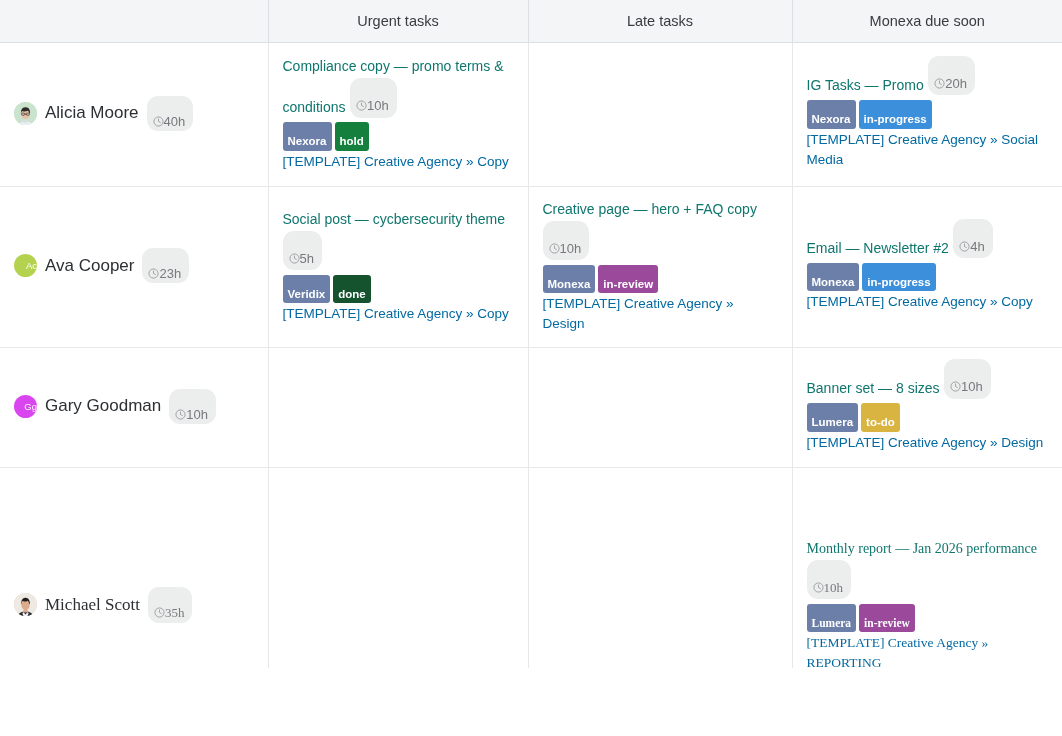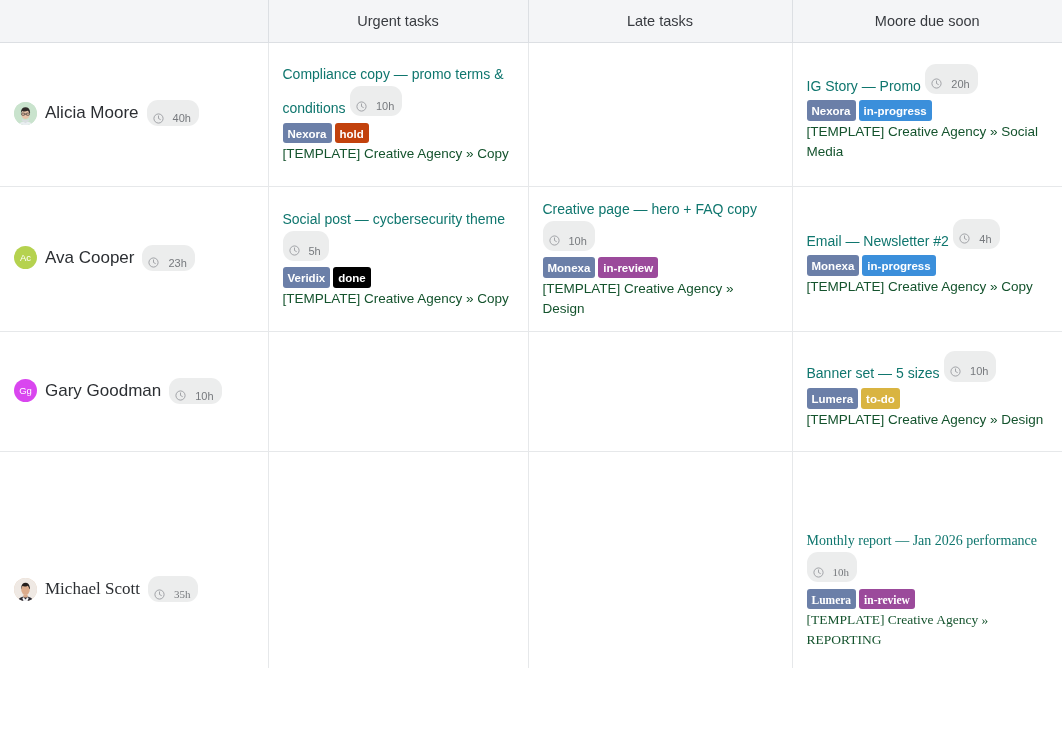--- a/index.html
+++ b/index.html
@@ -59,40 +59,40 @@
   td.person-cell { padding-left: 14px; }
   .person {
     display: flex;
     align-items: center;
     gap: 8px;
   }
   .avatar {
     width: 23px; height: 23px;
     border-radius: 50%;
     flex: 0 0 23px;
-    display: flex; align-items: center; justify-content: center;
+    display: flex; align-items: center; justify-content: flex-end;
     font-size: 9.5px;
     color: #ffffff;
     overflow: hidden;
     position: relative;
   }
   .avatar svg { display: block; width: 23px; height: 23px; }
   .person-name {
     font-size: 17px;
     color: #2c2f33;
     white-space: nowrap;
   }
   .pill {
     display: inline-flex;
     align-items: center;
-    gap: 9px;
+    gap: 0;
     background: #eceded;
     border-radius: 11px;
-    padding: 12px 8px 2px 6px;
-    font-size: 11px;
+    padding: 18px 8px 2px 6px;
+    font-size: 13px;
     color: #76797d;
     vertical-align: 1px;
     white-space: nowrap;
   }
   .pill .clk { display: inline-block; width: 11px; height: 11px; }
   .pill .clk svg { display: block; }
 
   .task { line-height: 1.5; }
   .task-title {
     font-size: 14px;
@@ -103,51 +103,51 @@
     margin-top: 3px;
     margin-bottom: 1px;
     display: flex;
     flex-wrap: wrap;
     gap: 3px;
     align-items: center;
   }
   .tag {
     display: inline-block;
     border-radius: 3px;
-    padding: 4px 5px 2px 5px;
+    padding: 12px 5px 2px 5px;
     font-size: 11.5px;
     font-weight: 700;
     color: #ffffff;
     line-height: 1.25;
     white-space: nowrap;
   }
   .project {
     font-size: 13.5px;
-    color: #14532d;
+    color: #0369a1;
     line-height: 1.5;
   }
   .empty { display: block; height: 1px; }
 </style>
 </head>
 <body>
 
 <div class="board">
   <table class="grid">
     <colgroup>
       <col class="c-person">
         <col class="c-urgent">
         <col class="c-late">
         <col class="c-soon">
     </colgroup>
     <thead>
       <tr>
         <th class="th-person"></th>
         <th>Urgent tasks</th>
         <th>Late tasks</th>
-        <th>Moore due soon</th>
+        <th>Monexa due soon</th>
       </tr>
     </thead>
     <tbody id="tbody">
         <tr class="r1">
           <td class="person-cell">
             <div class="person">
               <span class="avatar" style="background:#c9e3cd">
                 <svg viewBox="0 0 23 23">
                   <circle cx="11.5" cy="11.5" r="11.5" fill="#c9e3cd"></circle>
                   <path d="M11.5 19.5c-3.6 0-6.6 1.6-7.4 3.5h14.8c-.8-1.9-3.8-3.5-7.4-3.5z" fill="#e9eef0"></path>
@@ -175,28 +175,28 @@
             <div class="task"><span class="task-title">Compliance copy — promo terms &amp; conditions</span> <span class="pill">
                 <span class="clk">
                   <svg viewBox="0 0 12 12" width="11" height="11">
                     <circle cx="6" cy="6" r="5" fill="none" stroke="#9a9da1" stroke-width="1"></circle>
                     <path d="M6 3.2 V6 L8 7.1" fill="none" stroke="#9a9da1" stroke-width="1" stroke-linecap="round"></path>
                   </svg>
                 </span>
                 <span>10h</span>
               </span><div class="tags">
                 <span class="tag" style="background:#6b7fa8">Nexora</span>
-                <span class="tag" style="background:#c2410c">hold</span>
+                <span class="tag" style="background:#15803d">hold</span>
               </div><div class="project">[TEMPLATE] Creative Agency » Copy</div></div>
           </td>
           <td>
             <span class="empty"></span>
           </td>
           <td>
-            <div class="task"><span class="task-title">IG Story — Promo</span> <span class="pill">
+            <div class="task"><span class="task-title">IG Tasks — Promo</span> <span class="pill">
                 <span class="clk">
                   <svg viewBox="0 0 12 12" width="11" height="11">
                     <circle cx="6" cy="6" r="5" fill="none" stroke="#9a9da1" stroke-width="1"></circle>
                     <path d="M6 3.2 V6 L8 7.1" fill="none" stroke="#9a9da1" stroke-width="1" stroke-linecap="round"></path>
                   </svg>
                 </span>
                 <span>20h</span>
               </span><div class="tags">
                 <span class="tag" style="background:#6b7fa8">Nexora</span>
                 <span class="tag" style="background:#3b8fdb">in-progress</span>
@@ -225,21 +225,21 @@
             <div class="task"><span class="task-title">Social post — cycbersecurity theme</span> <span class="pill">
                 <span class="clk">
                   <svg viewBox="0 0 12 12" width="11" height="11">
                     <circle cx="6" cy="6" r="5" fill="none" stroke="#9a9da1" stroke-width="1"></circle>
                     <path d="M6 3.2 V6 L8 7.1" fill="none" stroke="#9a9da1" stroke-width="1" stroke-linecap="round"></path>
                   </svg>
                 </span>
                 <span>5h</span>
               </span><div class="tags">
                 <span class="tag" style="background:#6b7fa8">Veridix</span>
-                <span class="tag" style="background:#000000">done</span>
+                <span class="tag" style="background:#14532d">done</span>
               </div><div class="project">[TEMPLATE] Creative Agency » Copy</div></div>
           </td>
           <td>
             <div class="task"><span class="task-title">Creative page — hero + FAQ copy</span> <span class="pill">
                 <span class="clk">
                   <svg viewBox="0 0 12 12" width="11" height="11">
                     <circle cx="6" cy="6" r="5" fill="none" stroke="#9a9da1" stroke-width="1"></circle>
                     <path d="M6 3.2 V6 L8 7.1" fill="none" stroke="#9a9da1" stroke-width="1" stroke-linecap="round"></path>
                   </svg>
                 </span>
@@ -282,21 +282,21 @@
               </span>
             </div>
           </td>
           <td>
             <span class="empty"></span>
           </td>
           <td>
             <span class="empty"></span>
           </td>
           <td>
-            <div class="task"><span class="task-title">Banner set — 5 sizes</span> <span class="pill">
+            <div class="task"><span class="task-title">Banner set — 8 sizes</span> <span class="pill">
                 <span class="clk">
                   <svg viewBox="0 0 12 12" width="11" height="11">
                     <circle cx="6" cy="6" r="5" fill="none" stroke="#9a9da1" stroke-width="1"></circle>
                     <path d="M6 3.2 V6 L8 7.1" fill="none" stroke="#9a9da1" stroke-width="1" stroke-linecap="round"></path>
                   </svg>
                 </span>
                 <span>10h</span>
               </span><div class="tags">
                 <span class="tag" style="background:#6b7fa8">Lumera</span>
                 <span class="tag" style="background:#d9b441">to-do</span>

